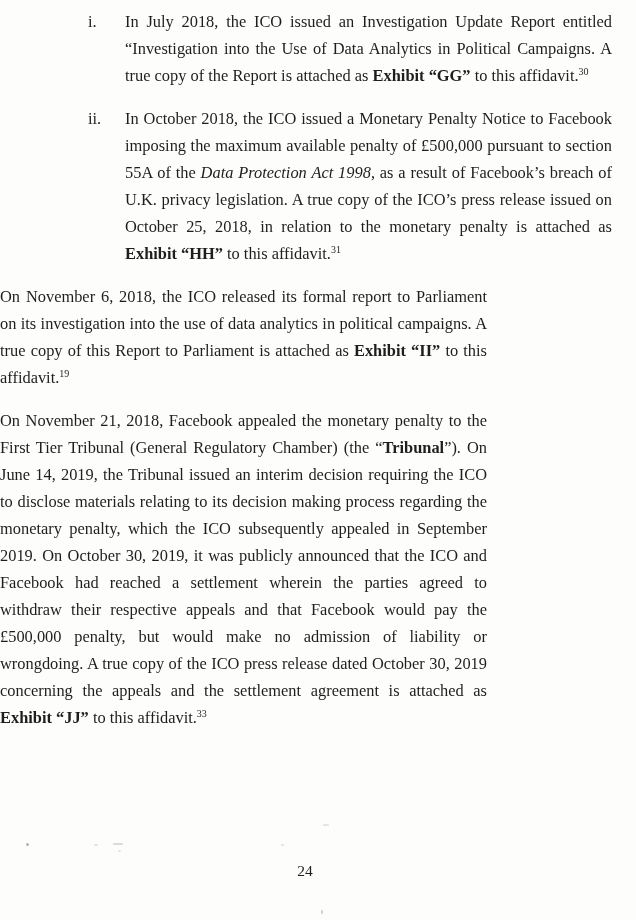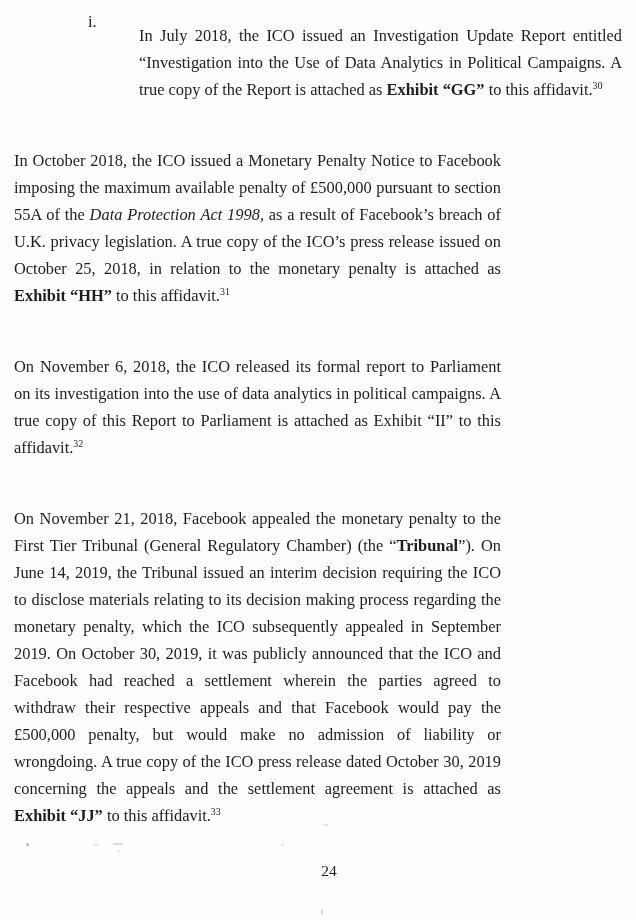--- a/index.html
+++ b/index.html
@@ -26,38 +26,37 @@
   .item {
     display: flex;
     margin: 0 0 16px 0;
   }
   .marker {
     flex: 0 0 37px;
     margin-left: 88px;
   }
   .text {
     width: 487px;
-    margin: 14px;
+    margin: 0;
     text-align: justify;
   }
   .text sup {
     font-size: 10px;
     line-height: 0;
     vertical-align: super;
     letter-spacing: 0;
   }
   .footer {
     position: absolute;
     top: 860px;
     left: 0;
     width: 610px;
     text-align: center;
     font-size: 15.5px;
     line-height: 22px;
-    padding-left: 24px;
   }
   .speck {
     position: absolute;
     background: #9a9a9a;
     border-radius: 50%;
   }
   .speck.s1 { left: 26px;  top: 843px; width: 3px; height: 3px; opacity: .75; }
   .speck.s2 { left: 94px;  top: 844px; width: 4px; height: 2px; opacity: .30; }
   .speck.s3 { left: 113px; top: 843px; width: 10px; height: 2px; opacity: .35; border-radius: 1px; }
   .speck.s4 { left: 118px; top: 850px; width: 3px; height: 2px; opacity: .25; }
@@ -69,25 +68,26 @@
 <body>
 
 <main class="doc">
 
   <div class="item">
     <span class="marker">i.</span>
     <p class="text"><span>In July 2018, the ICO issued an Investigation Update Report entitled “Investigation into the Use of Data Analytics in Political Campaigns. A true copy of the Report is attached as </span><span style="font-weight: bold;">Exhibit “GG”</span><span> to this affidavit.</span><sup>30</sup></p>
   </div>
 
   <div class="item">
+    <span class="marker">ii.</span>
     <p class="text"><span>In October 2018, the ICO issued a Monetary Penalty Notice to Facebook imposing the maximum available penalty of £500,000 pursuant to section 55A of the </span><span style="font-style: italic;">Data Protection Act 1998</span><span>, as a result of Facebook’s breach of U.K. privacy legislation. A true copy of the ICO’s press release issued on October 25, 2018, in relation to the monetary penalty is attached as </span><span style="font-weight: bold;">Exhibit “HH”</span><span> to this affidavit.</span><sup>31</sup></p>
   </div>
 
   <div class="item">
-    <p class="text"><span>On November 6, 2018, the ICO released its formal report to Parliament on its investigation into the use of data analytics in political campaigns. A true copy of this Report to Parliament is attached as </span><span style="font-weight: normal;">Exhibit “II”</span><span> to this affidavit.</span><sup>32</sup></p>
+    <p class="text"><span>On November 6, 2018, the ICO released its formal report to Parliament on its investigation into the use of data analytics in political campaigns. A true copy of this Report to Parliament is attached as </span><span style="font-weight: bold;">Exhibit “II”</span><span> to this affidavit.</span><sup>19</sup></p>
   </div>
 
   <div class="item">
     <p class="text"><span>On November 21, 2018, Facebook appealed the monetary penalty to the First Tier Tribunal (General Regulatory Chamber) (the “</span><span style="font-weight: bold;">Tribunal</span><span>”). On June 14, 2019, the Tribunal issued an interim decision requiring the ICO to disclose materials relating to its decision making process regarding the monetary penalty, which the ICO subsequently appealed in September 2019. On October 30, 2019, it was publicly announced that the ICO and Facebook had reached a settlement wherein the parties agreed to withdraw their respective appeals and that Facebook would pay the £500,000 penalty, but would make no admission of liability or wrongdoing. A true copy of the ICO press release dated October 30, 2019 concerning the appeals and the settlement agreement is attached as </span><span style="font-weight: bold;">Exhibit “JJ”</span><span> to this affidavit.</span><sup>33</sup></p>
   </div>
 
 </main>
 
 <footer class="footer">
   <span>24</span>

